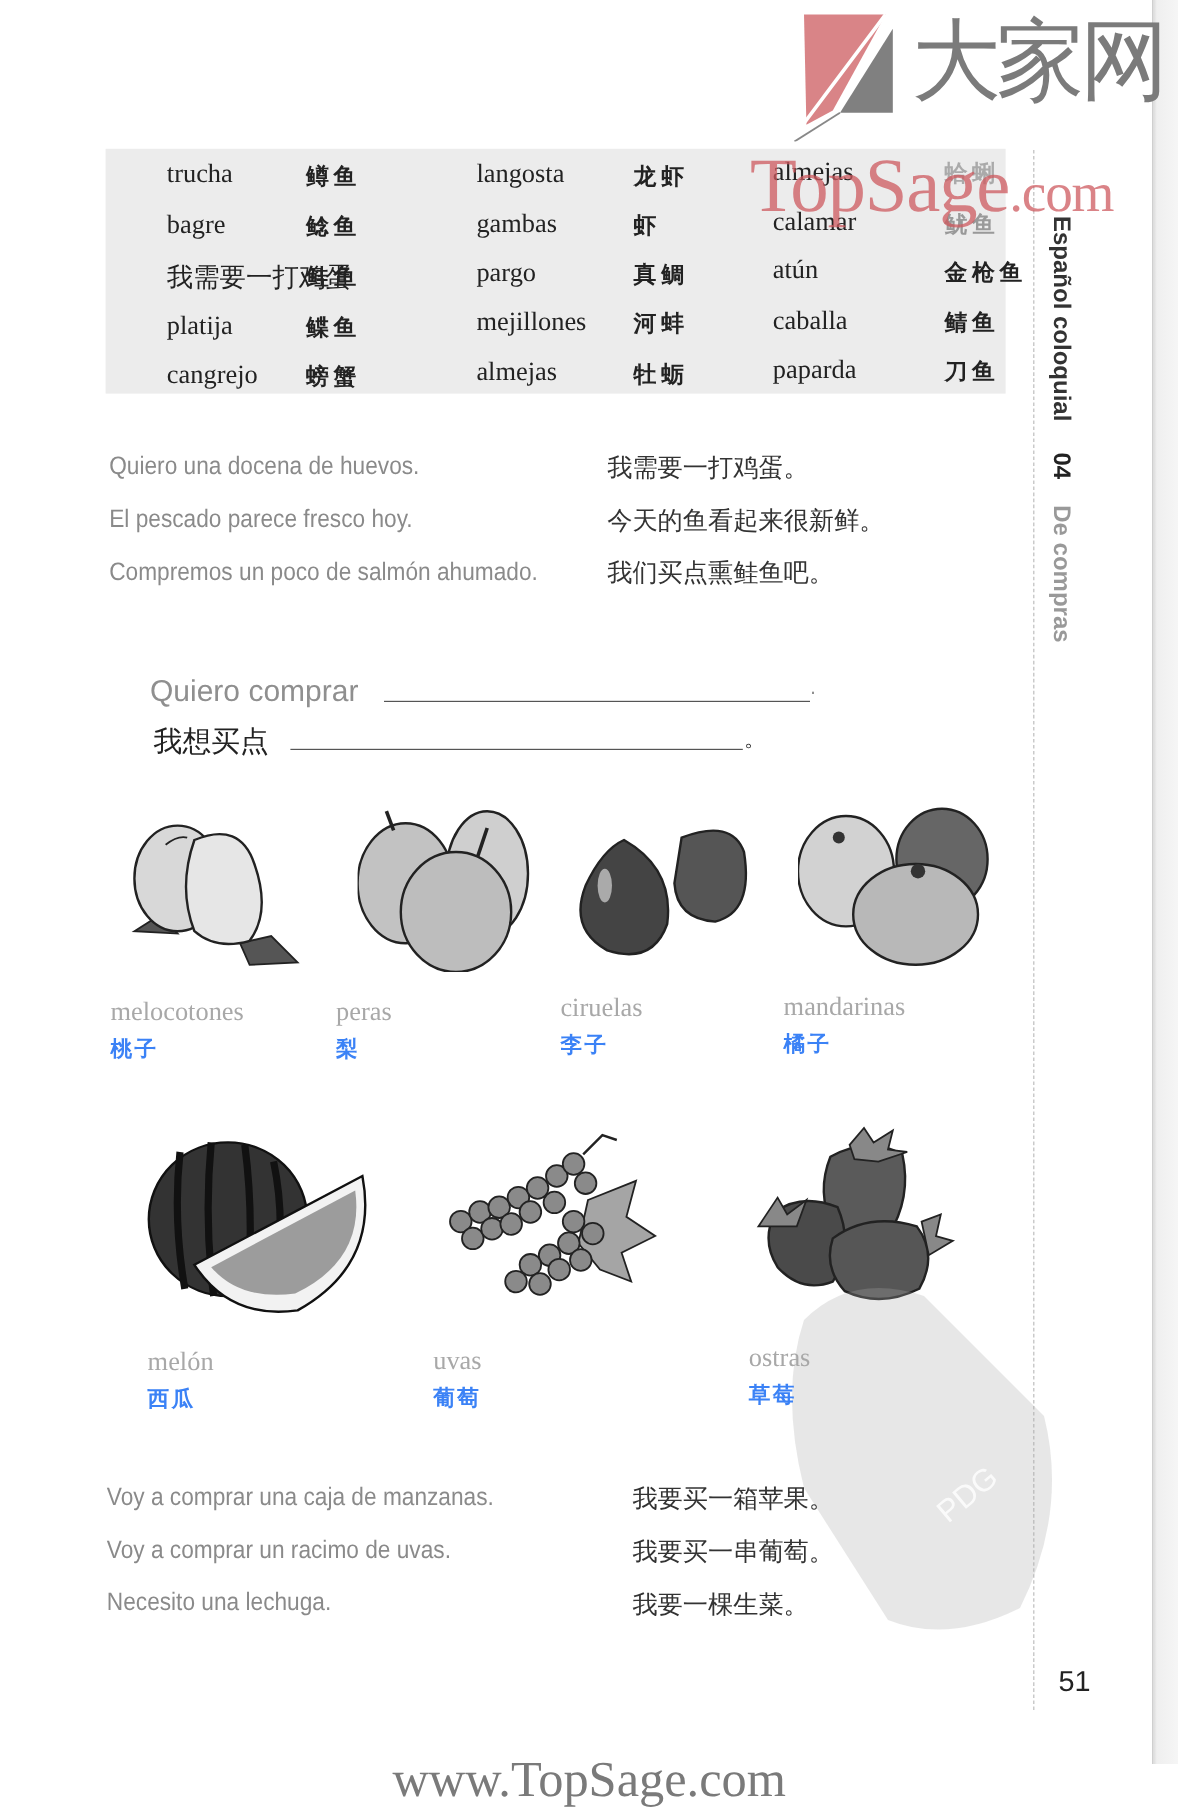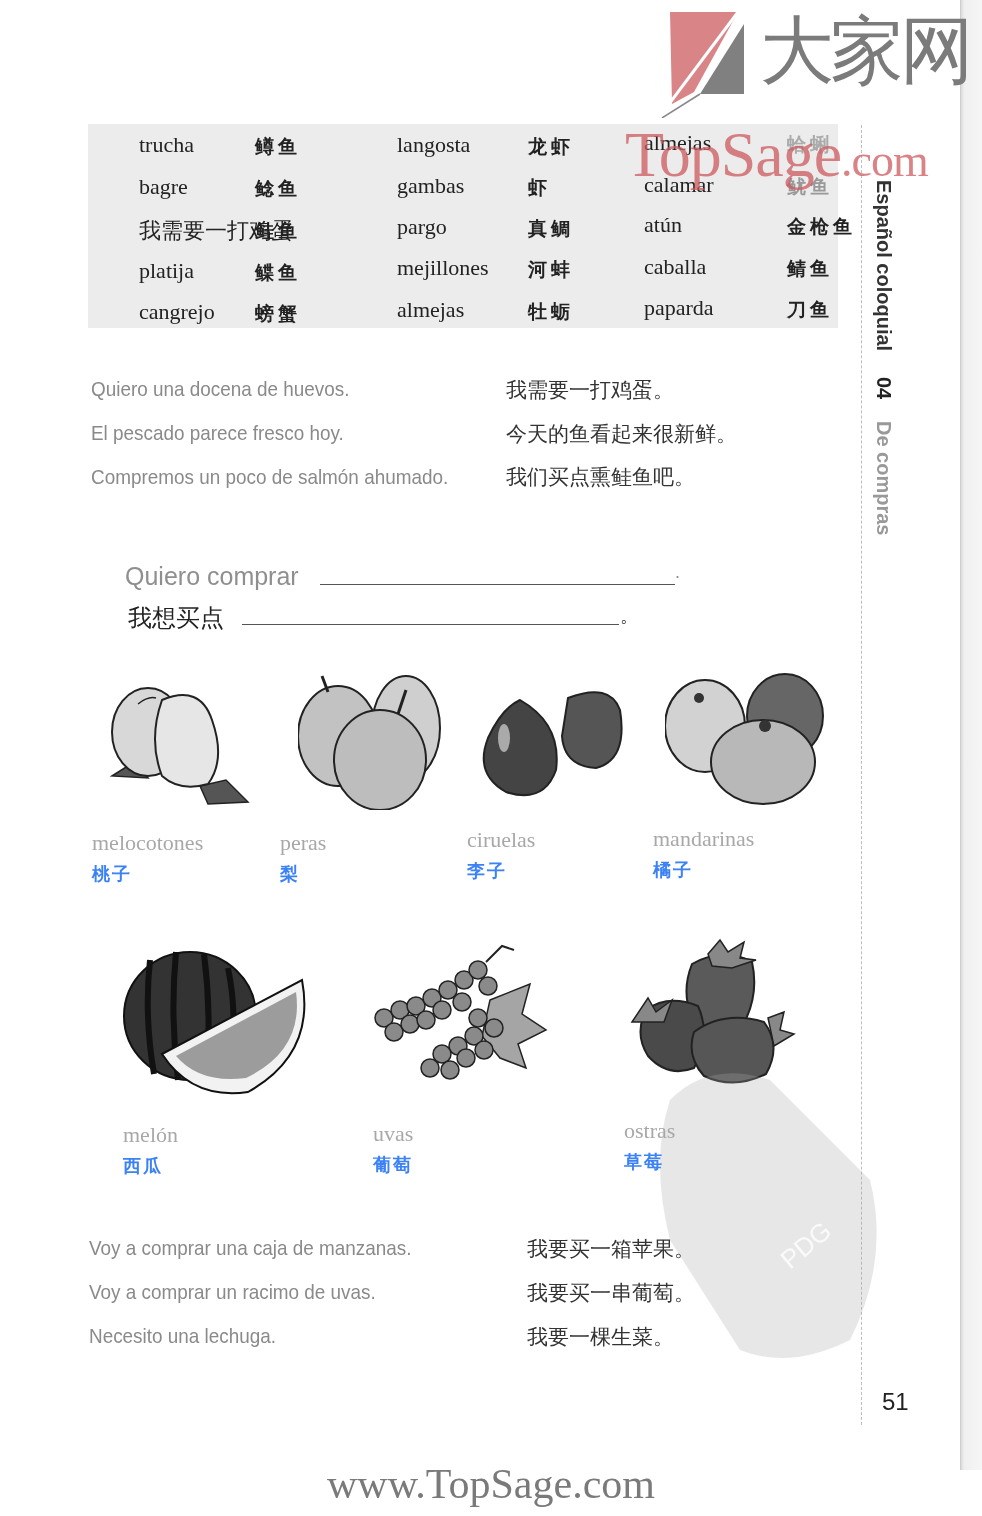--- a/index.html
+++ b/index.html
@@ -234,21 +234,21 @@
 
 <svg class="abs" style="left:650px;top:1060px" width="230" height="310">
   <path d="M20,40 Q60,0 120,20 L220,120 Q240,200 200,280 Q140,310 90,290 L20,180 Q0,100 20,40 Z" fill="rgba(170,170,170,0.28)"></path>
   <text x="140" y="210" fill="rgba(255,255,255,0.8)" font-family="Liberation Sans, sans-serif" font-size="26" transform="rotate(-40 140 210)">PDG</text>
 </svg>
 
 <div class="fruit-label" style="left:123px;top:1122px">
   <span class="fruit-es">melón</span>
     <span class="fruit-zh">西瓜</span>
 </div>
-<div class="fruit-label" style="left:373px;top:1121px">
+<div class="fruit-label" style="left:361px;top:1121px">
   <span class="fruit-es">uvas</span>
     <span class="fruit-zh">葡萄</span>
 </div>
 <div class="fruit-label" style="left:624px;top:1118px">
   <span class="fruit-es">ostras</span>
     <span class="fruit-zh">草莓</span>
 </div>
 
 <div class="abs es-line" style="left:89px;top:1236px">Voy a comprar una caja de manzanas.</div>
 <div class="abs zh-line" style="left:527px;top:1235px">我要买一箱苹果。</div>

